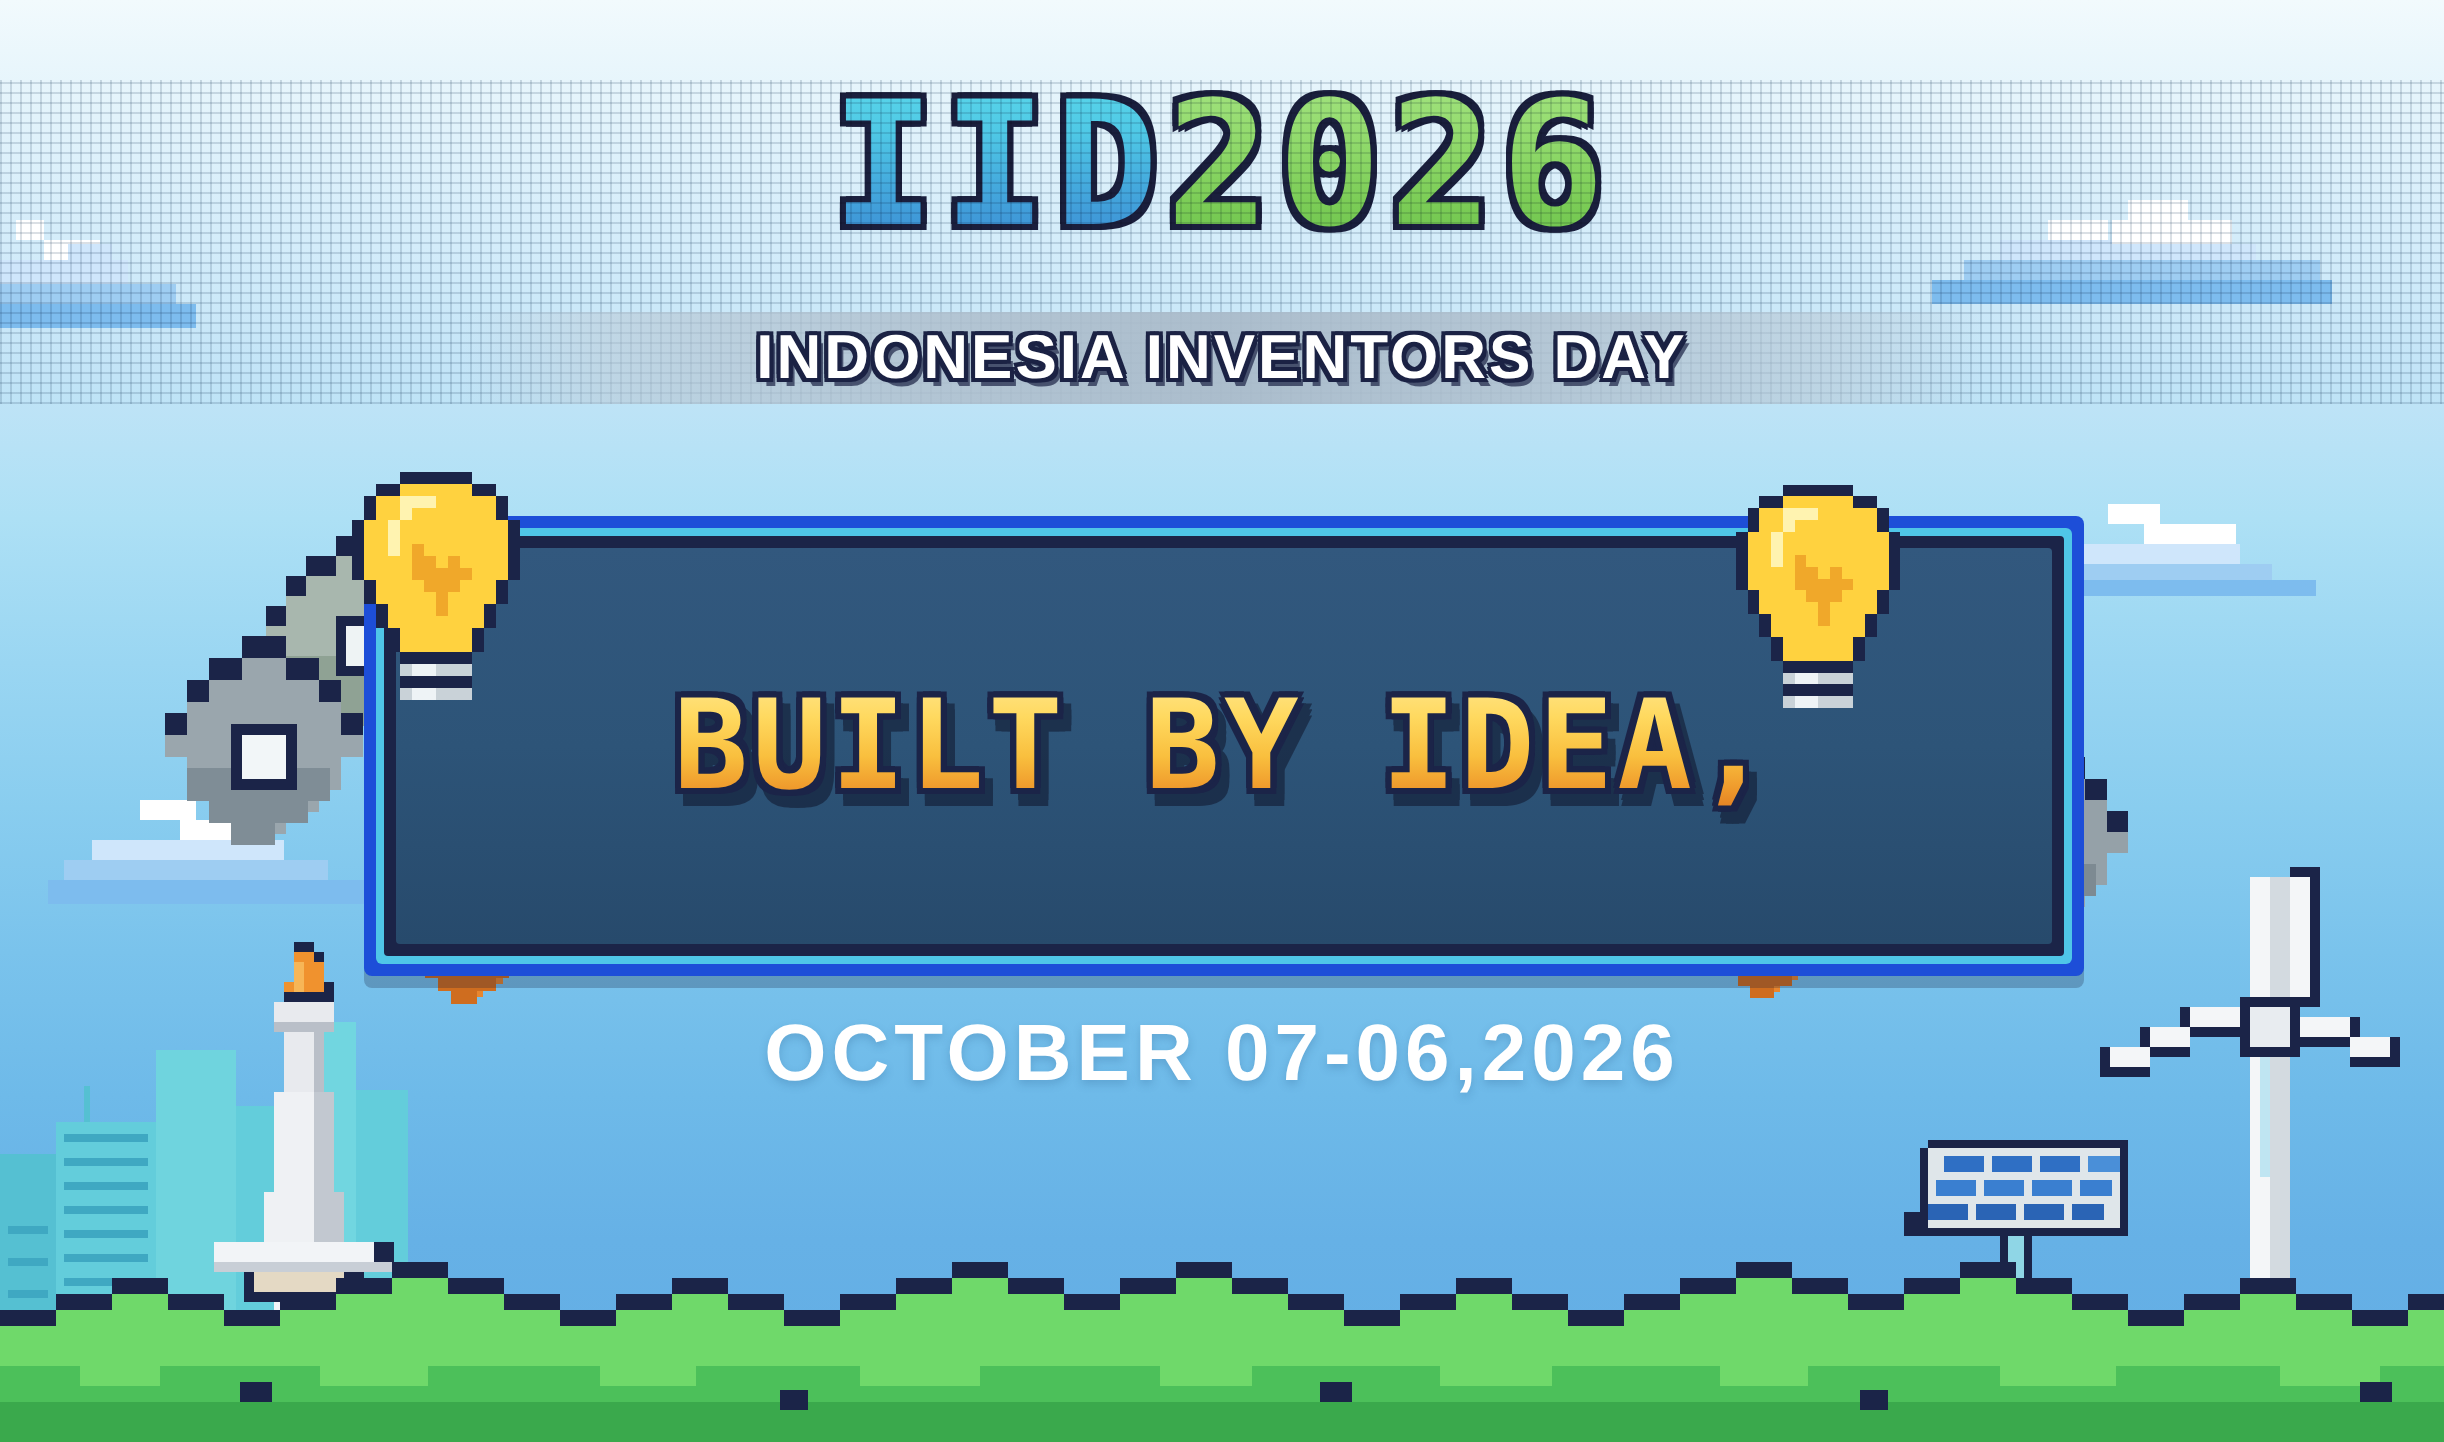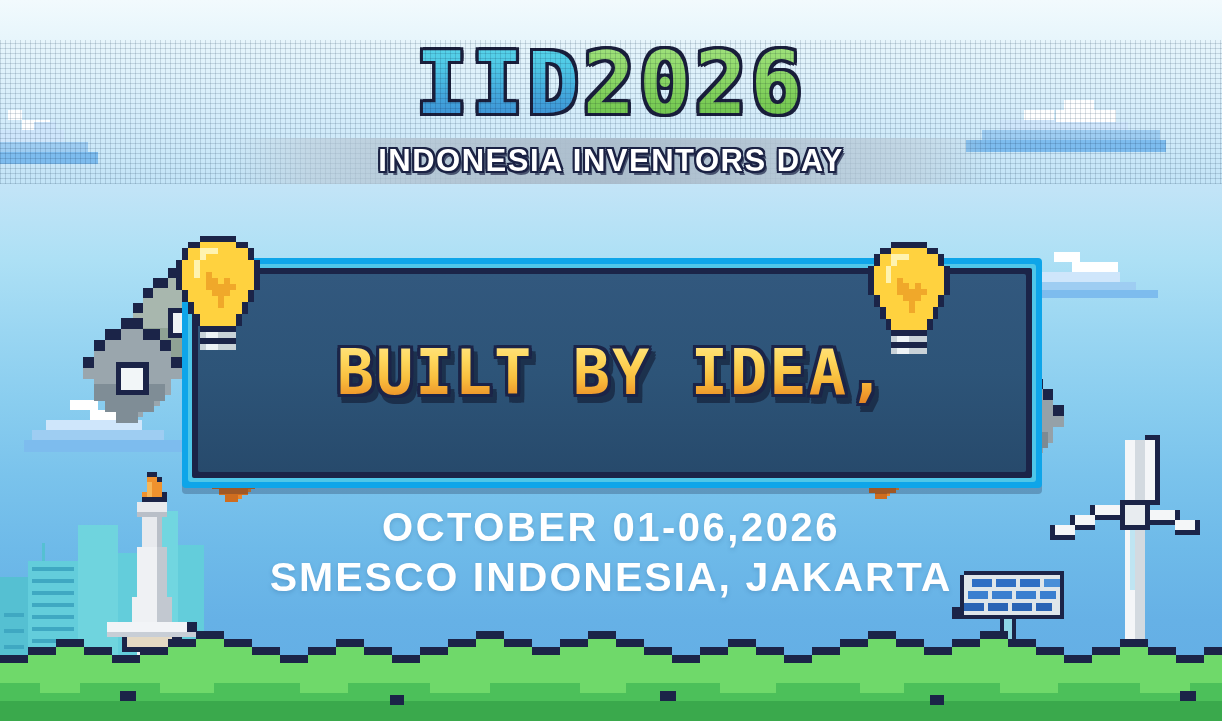--- a/index.html
+++ b/index.html
@@ -35,21 +35,21 @@
   .cloud{ position:absolute; }
   .cloud i{ position:absolute; display:block; }
   .cw{ background:#ffffff; }
   .cl{ background:#cfe6fb; }
   .cm{ background:#9ecdf2; }
   .cb{ background:#7dbcee; }
 
   
   .logo-wrap{
     position:absolute; left:0; right:0; top:40px;
-    display:flex; flex-direction:column; align-items:center;
+    display:flex; flex-direction:column; align-items:center;gap:18px;
   }
   .logo-row{
     display:flex; align-items:flex-start; justify-content:center;
     line-height:1;
   }
   .logo-part{
     font-family:"DejaVu Sans Mono", monospace;
     font-size:86px;
     font-weight:bold;
     letter-spacing:4px;
@@ -108,21 +108,21 @@
       2px 0 0 #1b2244, -2px 0 0 #1b2244, 0 2px 0 #1b2244, 0 -2px 0 #1b2244,
       2px 2px 0 #1b2244, -2px 2px 0 #1b2244, 2px -2px 0 #1b2244, -2px -2px 0 #1b2244,
       3px 4px 0 rgba(27,34,68,.7);
   }
 
   
   .banner{
     position:absolute;
     left:182px; top:258px;
     width:860px; height:230px;
-    background:#0ea5e9;
+    background:#1d4ed8;
     border-radius:4px;
     box-shadow:0 6px 0 rgba(20,28,55,.25);
     text-align:center;
   }
   .banner-in1{
     position:absolute; inset:6px;
     background:#4fc6e8;
     border-radius:3px;
   }
   .banner-in2{
@@ -347,22 +347,21 @@
       <path fill="#ffd23f" d="M5 1h6v1h2v2h1v5h-1v2h-1v2h-1v2H5v-2H4v-2H3V9H2V4h1V2h2z"></path>
       <path fill="#fff3b0" d="M5 2h3v1H6v1H5v3H4V4h1z"></path>
       <path fill="#f0a82a" d="M6 6h1v1h1v1h1V7h1v1h1v1h-1v1h-1v2H8v-2H7v-1H6z"></path>
       <path fill="#1b2448" d="M5 15h6v1H5zm0 2h6v1H5z"></path>
       <path fill="#c9d2d8" d="M5 16h6v1H5zm0 2h6v1H5z"></path>
       <path fill="#eef3f6" d="M6 16h2v1H6zm0 2h2v1H6z"></path>
     </svg>
   </div>
 
   <div class="date-block">
-    <div class="date-line">OCTOBER 01-06,2026</div>
-    <div class="date-line venue">SMESCO INDONESIA, JAKARTA</div>
+    <div class="date-line">OCTOBER 07-06,2026</div>
   </div>
 
   <div class="skyline" style="left:0px; bottom:48px; width:220px; height:200px;">
     <div class="bld" style="left:28px; bottom:0; width:50px; height:112px; background:#63cddb;"></div>
     <div class="bld" style="left:0px;  bottom:0; width:28px; height:96px;  background:#55c0d2;"></div>
     <div class="bld" style="left:42px; bottom:112px; width:3px; height:18px; background:#55c0d2;"></div>
     <div class="bld" style="left:78px; bottom:0; width:40px; height:148px; background:#6fd4de;"></div>
     <div class="bld" style="left:118px;bottom:0; width:26px; height:120px; background:#63cddb;"></div>
     <div class="bld" style="left:144px;bottom:0; width:34px; height:162px; background:#71d6e0;"></div>
     <div class="bld" style="left:178px;bottom:0; width:26px; height:128px; background:#63cddb;"></div>

